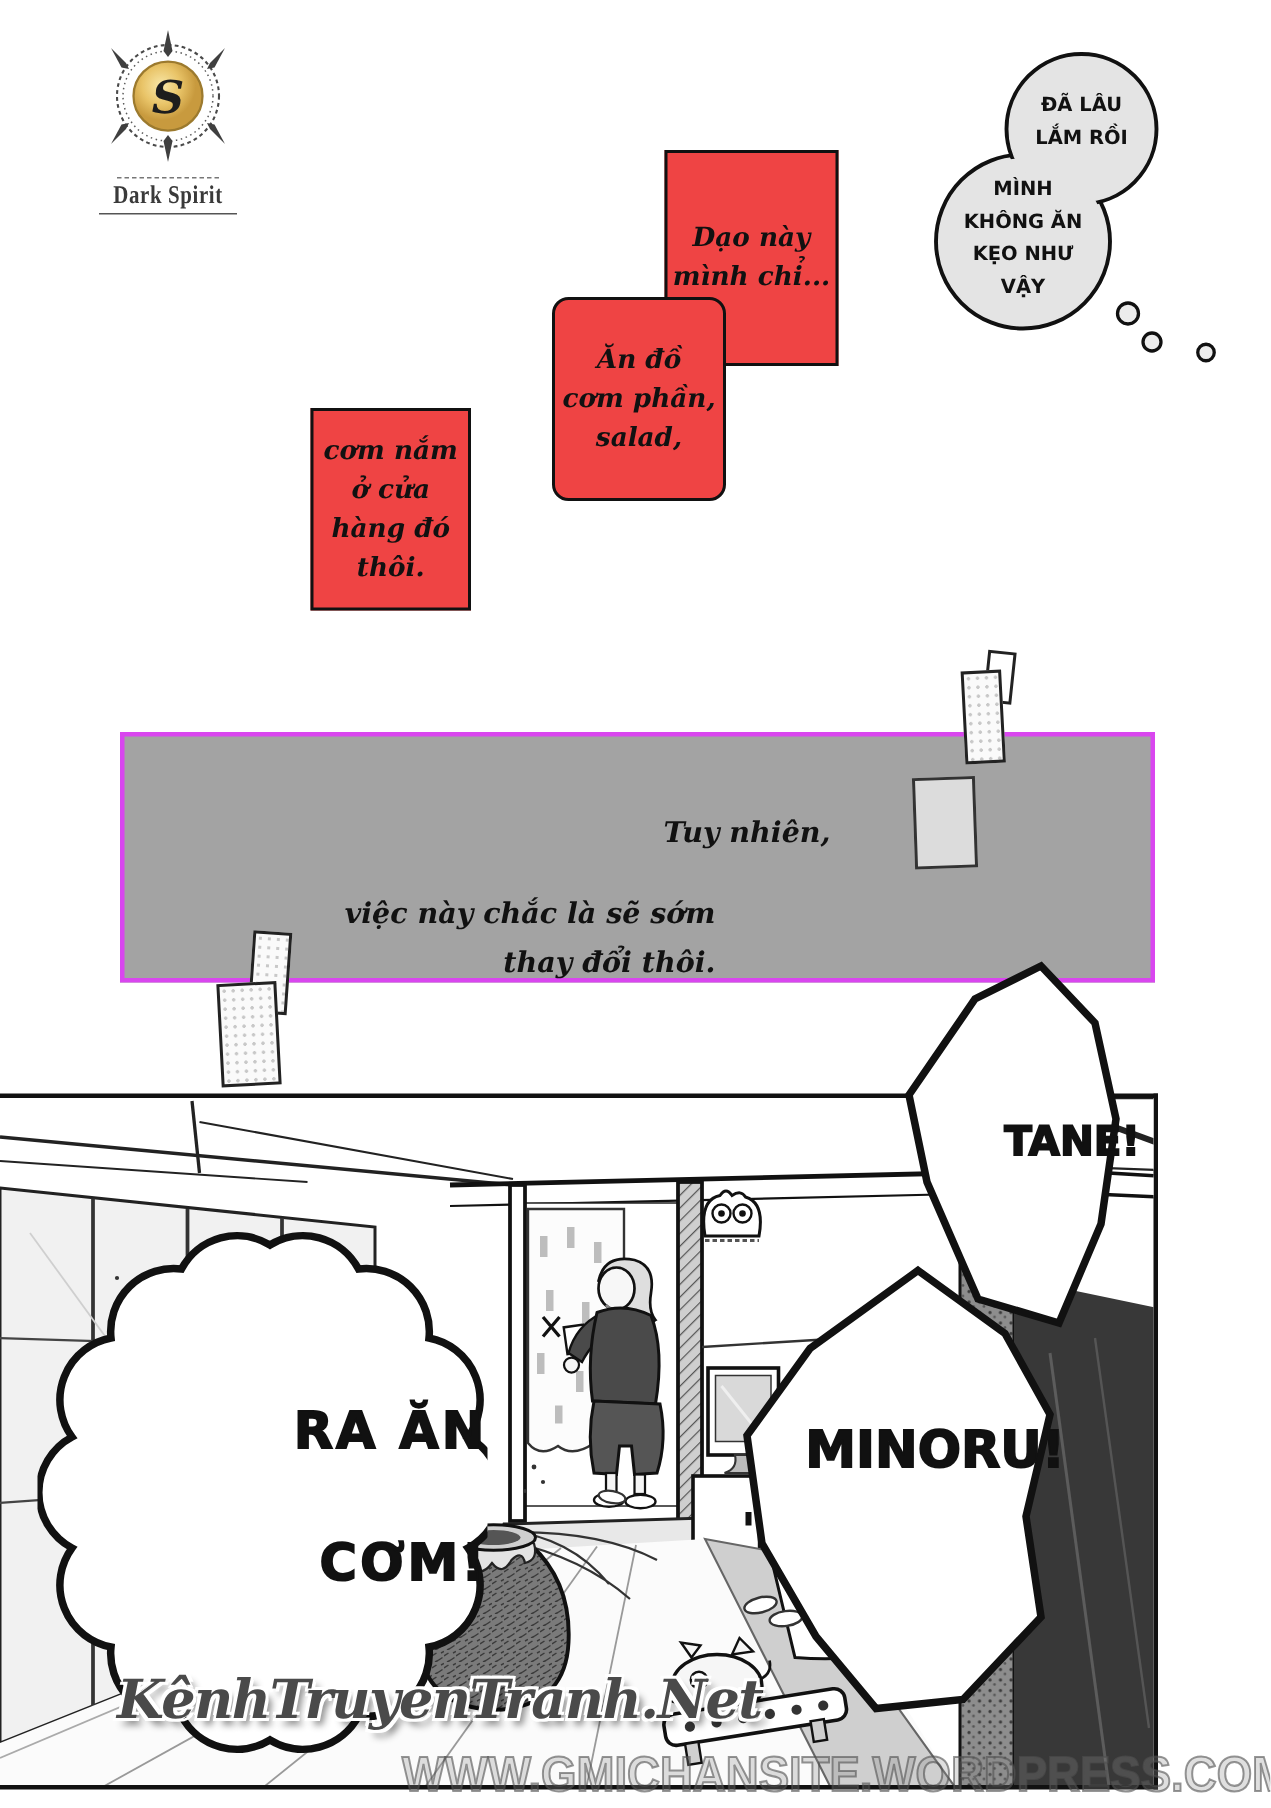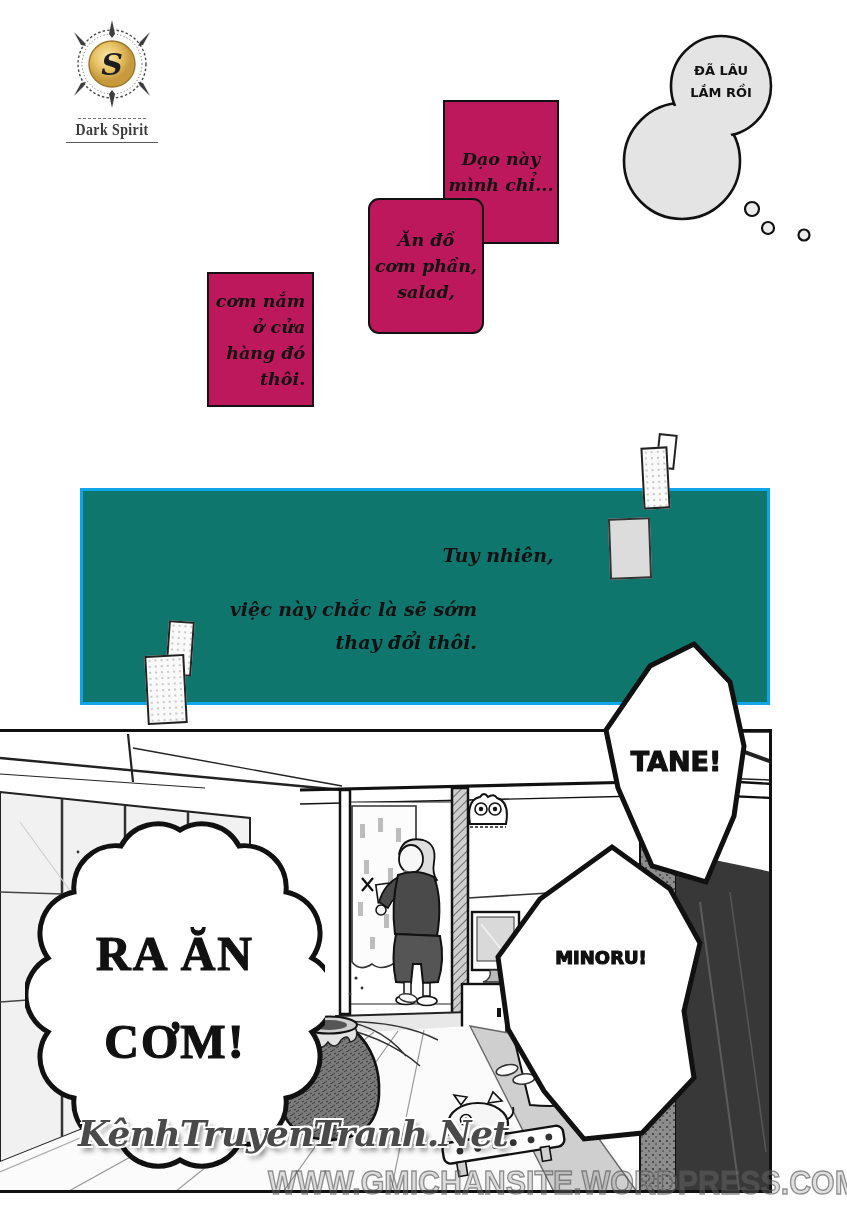--- a/index.html
+++ b/index.html
@@ -10,51 +10,51 @@
   
   .logo { position:absolute; left:48px; top:18px; width:128px; text-align:center; }
   .logo-name {
     font-family:"Liberation Serif", serif; font-weight:bold; font-size:17px;
     color:#3a3a3a; transform:scaleX(.82); transform-origin:center; letter-spacing:.5px;
   }
   .logo-rule { height:0; border-top:1.5px solid #555; margin:2px 18px; position:relative; }
   .logo-rule.dotted { border-top:1px dashed #777; margin:0 30px 1px; }
   
   .cap-box {
-    position:absolute; background:#be185d; border:2.5px solid #111;
+    position:absolute; background:#ef4444; border:2.5px solid #111;
     display:flex; align-items:center; justify-content:center; text-align:center;
   }
   .script-text {
     font-family:"DejaVu Serif", serif; font-style:italic; font-weight:bold;
     font-size:17.5px; line-height:26px; color:#111;
   }
   
   .thought { position:absolute; left:615px; top:28px; width:235px; height:222px; }
   .thought svg { position:absolute; left:0; top:0; }
   .thought-text { position:absolute; text-align:center; font-weight:bold; font-size:13px; line-height:21.5px; letter-spacing:0; }
   
-  .panel2 { position:absolute; left:80px; top:488px; width:690px; height:217px;
-            background:#0f766e; border:3px solid #0ea5e9; box-sizing:border-box; }
+  .panel2 { position:absolute; left:80px; top:488px; width:690px; height:167px;
+            background:#a3a3a3; border:3px solid #d946ef; box-sizing:border-box; }
   .panel2 .script-text { position:absolute; font-size:19px; line-height:33px; }
   .note  { position:absolute; background:#dcdcdc; border:2px solid #333; }
   .tape  { position:absolute; background-color:#fafafa;
            background-image:radial-gradient(#c8c8c8 1px, transparent 1.3px);
            background-size:6px 6px; border:2px solid #222; z-index:5; }
   .tape.plain { background-image:none; background-color:#fff; }
   
   .panel3 { position:absolute; left:0; top:729px; width:772px; height:464px;
             border-top:3.5px solid #111; border-right:3.5px solid #111; border-bottom:3.5px solid #111;
             box-sizing:border-box; background:#fff; overflow:hidden; }
   
   .bubble { position:absolute; z-index:8; }
   .bubble .txt {
-    position:absolute; width:100%; text-align:center; font-weight:bold; color:#111;
+    position:absolute; width:100%; text-align:right; font-weight:bold; color:#111;
     -webkit-text-stroke:1.2px #111;
   }
-  .shout-txt { font-size:48px; line-height:88px; -webkit-text-stroke:2.3px #111; letter-spacing:2px;font-family:Liberation Serif, serif; }
+  .shout-txt { font-size:34px; line-height:88px; -webkit-text-stroke:2.3px #111; letter-spacing:2px; }
   
   .wm-script {
     position:absolute; left:78px; top:1112px; width:700px; z-index:20;
     font-family:"DejaVu Serif", serif; font-style:italic; font-weight:bold;
     font-size:36px; letter-spacing:-1px; color:#4a4a4a; 
     text-shadow:-2px -2px 0 #fff, 2px -2px 0 #fff, -2px 2px 0 #fff, 2px 2px 0 #fff, 4px 5px 5px rgba(0,0,0,.45);
   }
   .wm-url {
     position:absolute; left:268px; top:1164px; z-index:19; white-space:nowrap;
     font-family:"Liberation Sans", sans-serif; font-weight:bold; font-size:33px;
@@ -104,36 +104,42 @@
       <circle cx="67" cy="133" r="55.5" fill="#e4e4e4"></circle>
       <circle cx="106" cy="58" r="47.5" fill="#e4e4e4"></circle>
       <circle cx="137" cy="181" r="7" fill="#ececec" stroke="#111" stroke-width="2.2"></circle>
       <circle cx="153" cy="200" r="6" fill="#ececec" stroke="#111" stroke-width="2.2"></circle>
       <circle cx="189" cy="207" r="5.5" fill="#ececec" stroke="#111" stroke-width="2.2"></circle>
     </svg>
     <div class="thought-text" style="left:38px; top:32px; width:136px;">
       <div>ĐÃ LÂU</div>
       <div>LẮM RỒI</div>
     </div>
+    <div class="thought-text" style="left:0px; top:88px; width:134px;">
+      <div>MÌNH</div>
+      <div>KHÔNG ĂN</div>
+      <div>KẸO NHƯ</div>
+      <div>VẬY</div>
+    </div>
   </div>
 
   <div class="cap-box" style="left:443px; top:100px; width:112px; height:140px;">
     <div class="script-text">
       <div>Dạo này</div>
       <div>mình chỉ...</div>
     </div>
   </div>
   <div class="cap-box" style="left:368px; top:198px; width:112px; height:132px;border-radius:11px;">
     <div class="script-text">
       <div>Ăn đồ</div>
       <div>cơm phần,</div>
       <div>salad,</div>
     </div>
   </div>
-  <div class="cap-box" style="left:207px; top:272px; width:103px; height:131px;text-align:right;">
+  <div class="cap-box" style="left:207px; top:272px; width:103px; height:131px;">
     <div class="script-text">
       <div>cơm nắm</div>
       <div>ở cửa</div>
       <div>hàng đó</div>
       <div>thôi.</div>
     </div>
   </div>
 
   <div class="panel2">
     <div class="script-text" style="left:345px; top:48px; width:140px; text-align:center;">Tuy nhiên,</div>
@@ -328,21 +334,21 @@
     <svg width="168" height="252" viewBox="0 0 168 252">
       <polygon points="102,6 138,44 152,108 142,178 114,244 60,228 26,150 14,92 58,28" fill="#fff" stroke="#111" stroke-width="5" stroke-linejoin="miter"></polygon>
     </svg>
     <div class="txt" style="top:108px; font-size:27px;">TANE!</div>
   </div>
 
   <div class="bubble" style="left:492px; top:843px; width:218px; height:300px;">
     <svg width="218" height="300" viewBox="0 0 218 300">
       <polygon points="120,4 178,46 208,100 192,168 202,235 150,290 92,296 52,248 16,186 6,114 48,56" fill="#fff" stroke="#111" stroke-width="5" stroke-linejoin="miter"></polygon>
     </svg>
-    <div class="txt" style="top:104px; font-size:18px;">MINORU!</div>
+    <div class="txt" style="top:104px; font-size:34px;">MINORU!</div>
   </div>
 
   <div class="bubble" style="left:25px; top:810px; width:300px; height:365px;">
     <svg width="300" height="365" viewBox="0 0 300 365">
       <path d="M155,20 A42,42 0 0 1 214,36 A42,42 0 0 1 261,82 A42,42 0 0 1 287,148
                A42,42 0 0 1 287,222 A42,42 0 0 1 261,288 A42,42 0 0 1 214,334
                A42,42 0 0 1 155,350 A42,42 0 0 1 96,334 A42,42 0 0 1 49,288
                A42,42 0 0 1 23,222 A42,42 0 0 1 23,148 A42,42 0 0 1 49,82
                A42,42 0 0 1 96,36 A42,42 0 0 1 155,20 Z" fill="#fff" stroke="#111" stroke-width="5"></path>
     </svg>

